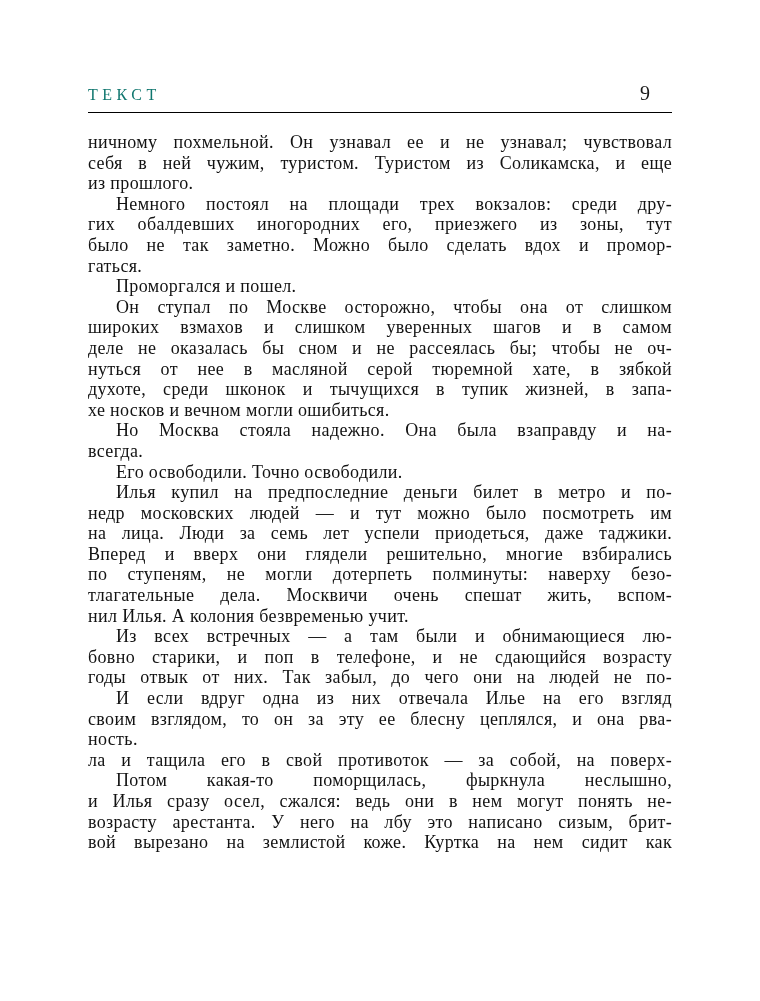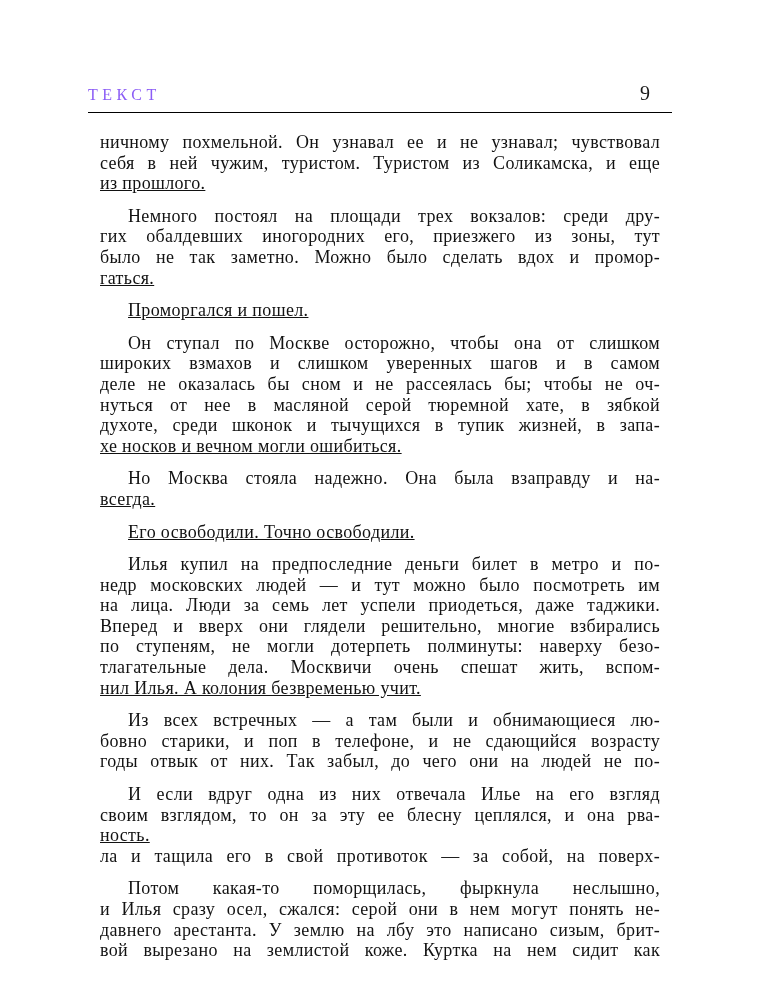--- a/index.html
+++ b/index.html
@@ -19,50 +19,49 @@
     color: #121212;
   }
   .header {
     display: flex;
     justify-content: space-between;
     align-items: baseline;
   }
   .header-title {
     font-size: 16px;
     letter-spacing: 4.5px;
-    color: #8b5cf6;
+    color: #0f766e;
   }
   .page-number {
     font-size: 20px;
     color: #1a1a1a;
     padding-right: 22px;
   }
   .rule {
     border: none;
     border-top: 1.6px solid #000000;
     margin: 7px 0 0 0;
   }
   .body-text {
     margin-top: 19px;
     font-size: 18px;
     line-height: 20.6px;
     letter-spacing: 0.35px;
     color: #121212;
   }
   .para {
-    margin: 12px;
+    margin: 0;
   }
   .line {
     text-align: justify;
     text-align-last: justify;
     white-space: normal;
   }
   .line.last {
     text-align-last: left;
-    text-decoration: underline;
   }
   .line.first-indent {
     text-indent: 28px;
   }
 </style>
 </head>
 <body>
 
 <div class="page">
   <div class="header">
@@ -115,18 +114,18 @@
         <div class="line">годы отвык от них. Так забыл, до чего они на людей не по-</div>
       </div>
       <div class="para">
         <div class="line first-indent">И если вдруг одна из них отвечала Илье на его взгляд</div>
         <div class="line">своим взглядом, то он за эту ее блесну цеплялся, и она рва-</div>
         <div class="line last">ность.</div>
         <div class="line">ла и тащила его в свой противоток — за собой, на поверх-</div>
       </div>
       <div class="para">
         <div class="line first-indent">Потом какая-то поморщилась, фыркнула неслышно,</div>
-        <div class="line">и Илья сразу осел, сжался: серой они в нем могут понять не-</div>
-        <div class="line">давнего арестанта. У землю на лбу это написано сизым, брит-</div>
+        <div class="line">и Илья сразу осел, сжался: ведь они в нем могут понять не-</div>
+        <div class="line">возрасту арестанта. У него на лбу это написано сизым, брит-</div>
         <div class="line">вой вырезано на землистой коже. Куртка на нем сидит как</div>
       </div>
     </div>
 </div>
 
 </body></html>

